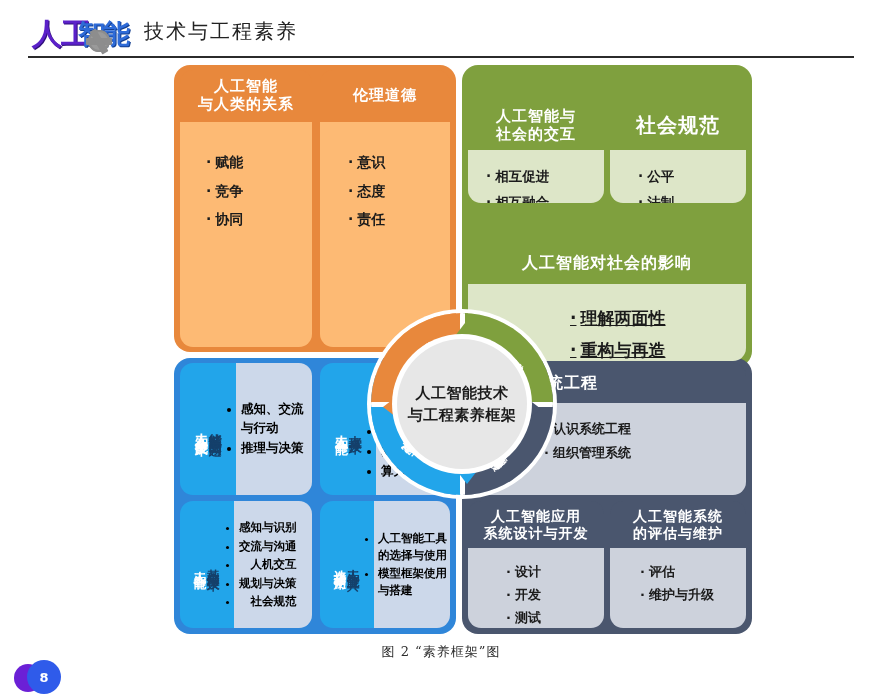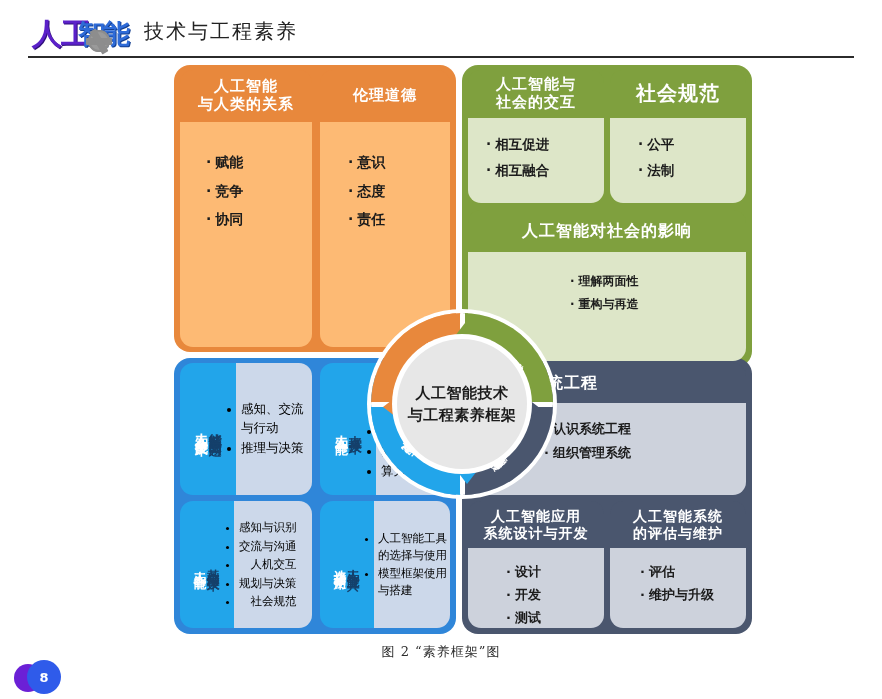--- a/index.html
+++ b/index.html
@@ -75,45 +75,45 @@
   .c-orange .card-head { background: #E8883C; }
   .c-orange .card-body { background: #fdba74; }
   #card-human-relation { left: 180px; top: 10px; width: 132px; height: 277px; }
   #card-human-relation .card-head { height: 52px; font-size: 15px; }
   #card-human-relation .card-body { padding: 26px 0 0 26px; font-size: 14px; line-height: 2.05; }
   #card-ethics { left: 320px; top: 10px; width: 130px; height: 277px; }
   #card-ethics .card-head { height: 52px; font-size: 15px; }
   #card-ethics .card-body { padding: 26px 0 0 28px; font-size: 14px; line-height: 2.05; }
 
   
-  .c-green .card-head { background: #7FA03E; }
+  .c-green .card-head { background: #7FA03E; margin-top: 32px; }
   .c-green .card-body { background: #DDE6C8; }
   #card-social-interaction { left: 468px; top: 10px; width: 136px; height: 133px; }
   #card-social-interaction .card-head { height: 48px; font-size: 15px; }
   #card-social-interaction .card-body { padding: 14px 0 0 18px; font-size: 13.5px; line-height: 1.9; }
   #card-social-norms { left: 610px; top: 10px; width: 136px; height: 133px; }
   #card-social-norms .card-head { height: 48px; font-size: 20px; }
   #card-social-norms .card-body { padding: 14px 0 0 28px; font-size: 13.5px; line-height: 1.9; }
   #card-social-impact { left: 468px; top: 150px; width: 278px; height: 151px; }
   #card-social-impact .card-head { height: 42px; font-size: 16px; }
-  #card-social-impact .card-body { padding: 18px 0 0 102px; font-size: 12px; line-height: 1.9; }
+  #card-social-impact .card-body { padding: 18px 0 0 102px; font-size: 17px; line-height: 1.9; text-decoration: underline; }
 
   
   .c-blue .band { background: #22A5EA; }
   .vtitle {
     writing-mode: vertical-rl; text-orientation: upright;
     color: #ffffff; font-weight: bold; letter-spacing: 2px;
     font-family: "DejaVu Sans", sans-serif; line-height: 1.05;
   }
   .vtitle-dark { writing-mode: vertical-rl; text-orientation: upright;
     color: #15406b; font-weight: bold; letter-spacing: 2px;
     font-family: "DejaVu Sans", sans-serif; line-height: 1.05; }
   .split { position: absolute; display: flex; border-radius: 13px; overflow: hidden; }
   .split .band { display: flex; align-items: center; justify-content: center; padding: 6px 2px; }
-  .split .pane { flex: 1; display: flex; align-items: center; }
+  .split .pane { flex: 1; display: flex; align-items: center; font-weight: bold; }
 
   #card-ai-problems { left: 180px; top: 303px; width: 132px; height: 132px; }
   #card-ai-problems .band { width: 56px; }
   #card-ai-problems .vtitle { font-size: 13px; }
   #card-ai-problems .vtitle-dark { font-size: 13px; }
   #card-ai-problems .pane { background: #CCD8EA; padding-left: 5px; }
   #card-ai-problems .pane li { font-size: 12.5px; line-height: 1.55; white-space: normal; }
 
   #card-ai-support { left: 320px; top: 303px; width: 130px; height: 132px; }
   #card-ai-support .band { width: 56px; }

